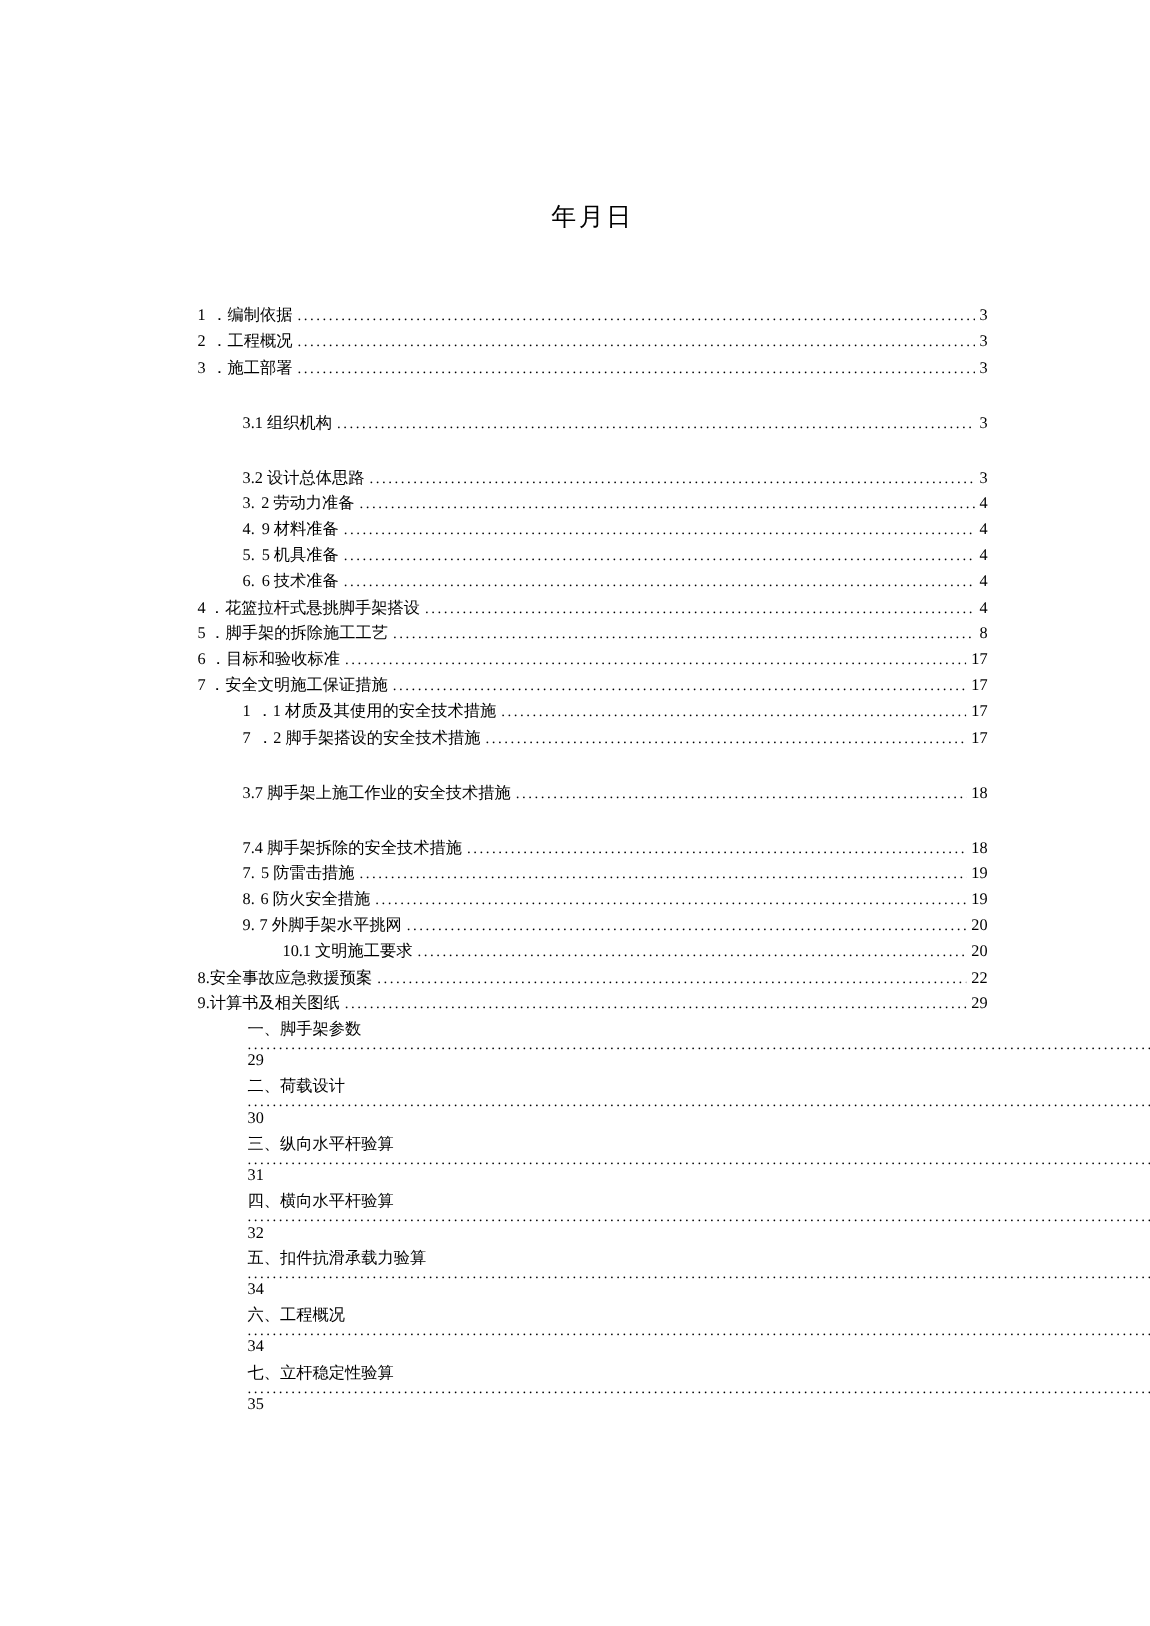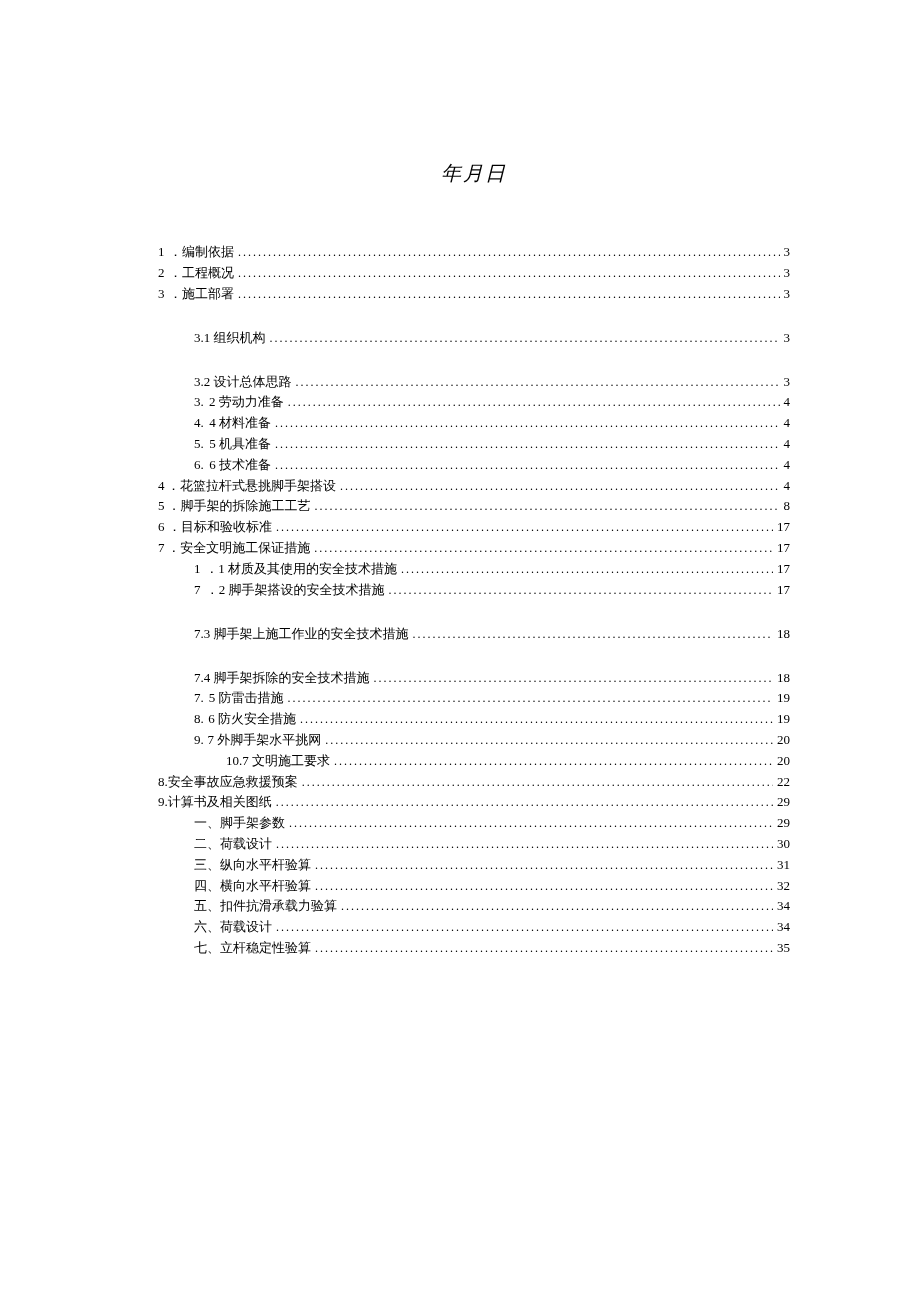--- a/index.html
+++ b/index.html
@@ -14,40 +14,39 @@
     .page {
       padding: 160px 130px 0 158px;
       box-sizing: border-box;
     }
     .doc-title {
       text-align: center;
       font-size: 20px;
       font-family: "SimSun", "宋体", serif;
       margin-bottom: 58px;
       letter-spacing: 2px;
-      font-style: italic;
     }
     .toc {
       font-size: 13px;
       line-height: 1.0;
     }
     .toc-row {
       display: flex;
       align-items: baseline;
       margin: 0 0 7.8px 0;
       white-space: nowrap;
     }
     .toc-l0 { padding-left: 0; }
     .toc-l0 .marker { width: 16px; display: inline-block; }
     .toc-l0 .label { }
 
     .toc-l1 { padding-left: 36px; margin-top: 31px; }
     .toc-l2 { padding-left: 36px; }
     .toc-l1b { padding-left: 0; }
-    .toc-l2b { padding-left: 36px; }
+    .toc-l2b { padding-left: 36px; flex-direction: column; }
 
     .label { flex: 0 0 auto; white-space: nowrap; }
     .leaders {
       flex: 1 1 auto;
       overflow: hidden;
       white-space: nowrap;
       letter-spacing: 2px;
       font-size: 12px;
       margin-left: 4px;
       margin-right: 4px;
@@ -92,21 +91,21 @@
         <span class="pg">3</span>
       </div>
       <div class="toc-row toc-l2">
         <span style="display: inline-block; width: 24px;">3.</span>
         <span class="label">2 劳动力准备</span>
         <span class="leaders"></span>
         <span class="pg">4</span>
       </div>
       <div class="toc-row toc-l2">
         <span style="display: inline-block; width: 24px;">4.</span>
-        <span class="label">4 材料准备</span>
+        <span class="label">9 材料准备</span>
         <span class="leaders"></span>
         <span class="pg">4</span>
       </div>
       <div class="toc-row toc-l2">
         <span style="display: inline-block; width: 24px;">5.</span>
         <span class="label">5 机具准备</span>
         <span class="leaders"></span>
         <span class="pg">4</span>
       </div>
       <div class="toc-row toc-l2">
@@ -145,21 +144,21 @@
         <span class="leaders"></span>
         <span class="pg">17</span>
       </div>
       <div class="toc-row toc-l2">
         <span style="display: inline-block; width: 24px;">7</span>
         <span class="label">．2 脚手架搭设的安全技术措施</span>
         <span class="leaders"></span>
         <span class="pg">17</span>
       </div>
       <div class="toc-row toc-l1">
-        <span class="label">7.3 脚手架上施工作业的安全技术措施</span>
+        <span class="label">3.7 脚手架上施工作业的安全技术措施</span>
         <span class="leaders"></span>
         <span class="pg">18</span>
       </div>
       <div class="toc-row toc-l1">
         <span class="label">7.4 脚手架拆除的安全技术措施</span>
         <span class="leaders"></span>
         <span class="pg">18</span>
       </div>
       <div class="toc-row toc-l2">
         <span style="display: inline-block; width: 24px;">7.</span>
@@ -174,21 +173,21 @@
         <span class="pg">19</span>
       </div>
       <div class="toc-row toc-l2">
         <span style="display: inline-block; width: 24px;">9.</span>
         <span class="label">7 外脚手架水平挑网</span>
         <span class="leaders"></span>
         <span class="pg">20</span>
       </div>
       <div class="toc-row toc-l2">
         <span style="display: inline-block; width: 24px; margin-left: 32px;">10.</span>
-        <span class="label">7 文明施工要求</span>
+        <span class="label">1 文明施工要求</span>
         <span class="leaders"></span>
         <span class="pg">20</span>
       </div>
       <div class="toc-row toc-l1b">
         <span class="label">8.安全事故应急救援预案</span>
         <span class="leaders"></span>
         <span class="pg">22</span>
       </div>
       <div class="toc-row toc-l1b">
         <span class="label">9.计算书及相关图纸</span>
@@ -214,21 +213,21 @@
         <span class="label">四、横向水平杆验算</span>
         <span class="leaders"></span>
         <span class="pg">32</span>
       </div>
       <div class="toc-row toc-l2b">
         <span class="label">五、扣件抗滑承载力验算</span>
         <span class="leaders"></span>
         <span class="pg">34</span>
       </div>
       <div class="toc-row toc-l2b">
-        <span class="label">六、荷载设计</span>
+        <span class="label">六、工程概况</span>
         <span class="leaders"></span>
         <span class="pg">34</span>
       </div>
       <div class="toc-row toc-l2b">
         <span class="label">七、立杆稳定性验算</span>
         <span class="leaders"></span>
         <span class="pg">35</span>
       </div>
     </div>
 </div>

